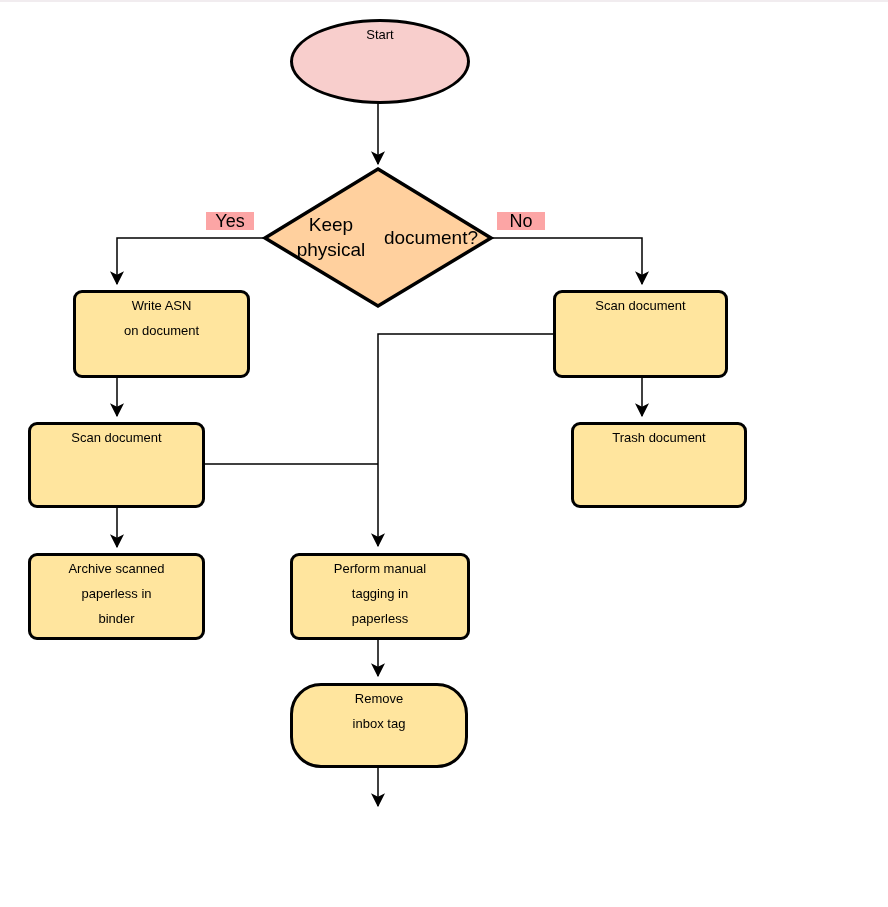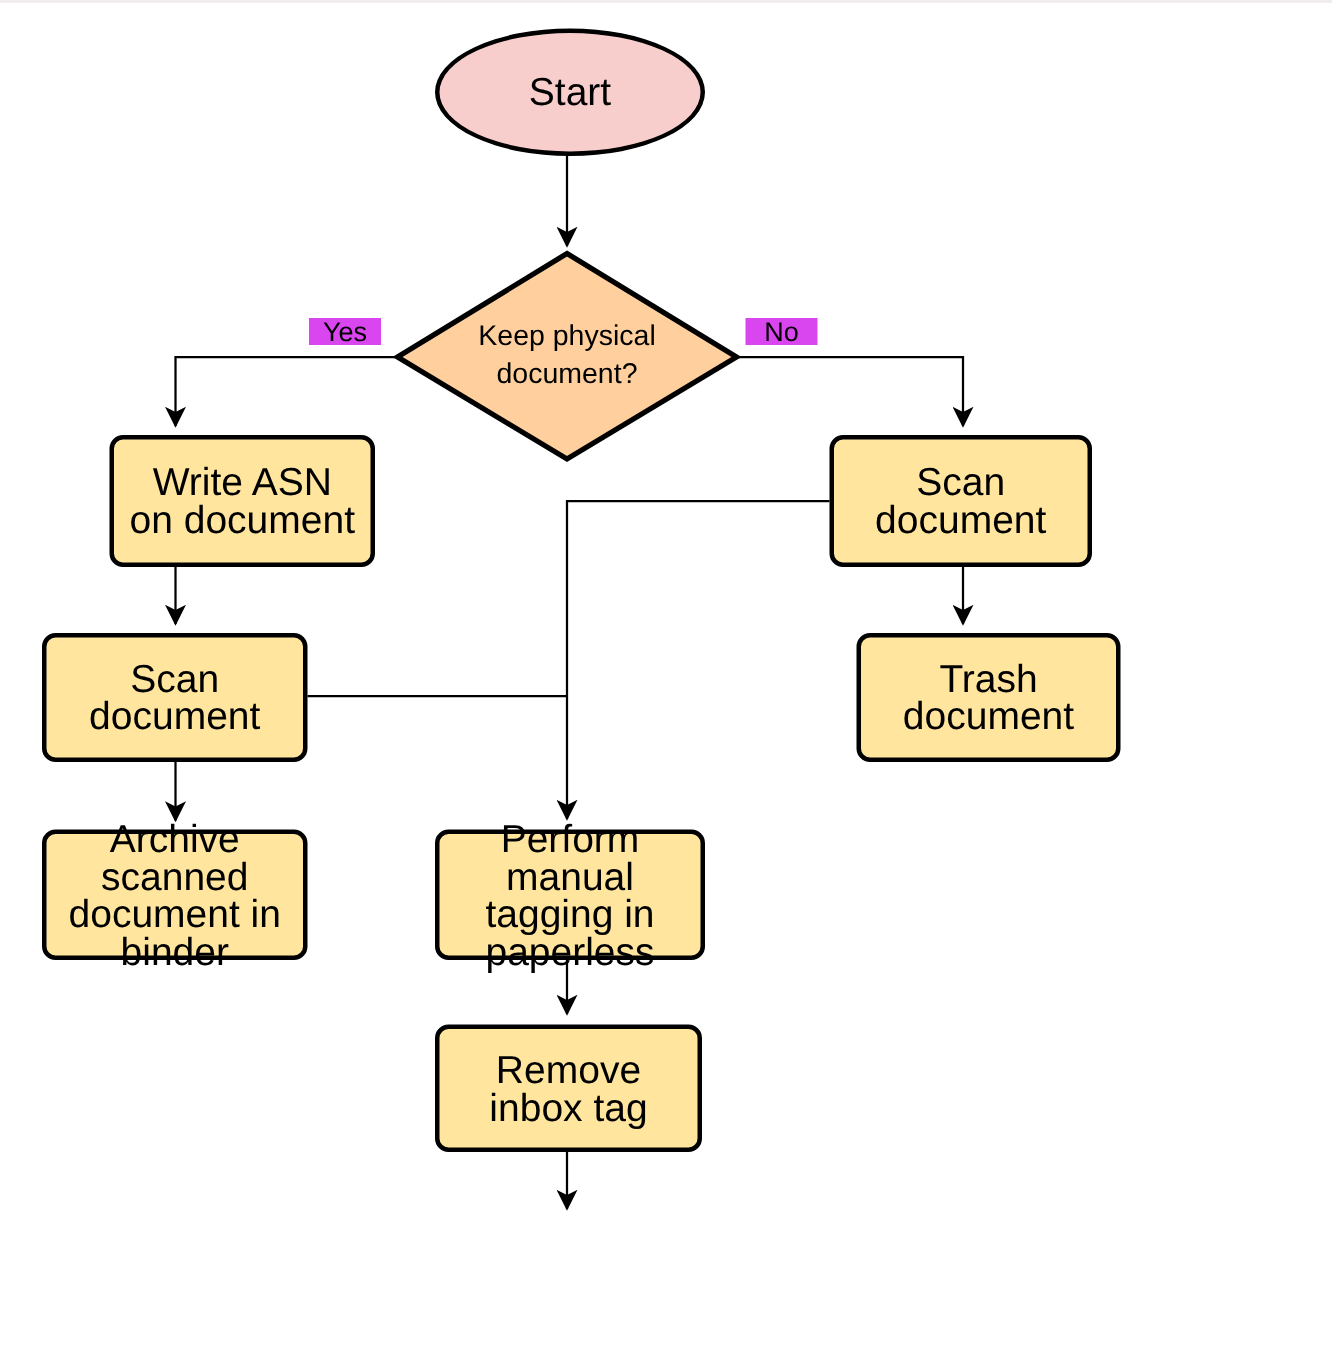--- a/index.html
+++ b/index.html
@@ -9,47 +9,47 @@
     background:#ffffff;
     font-family:"Liberation Sans", sans-serif;
     color:#000000;
     overflow:hidden;
   }
   svg.edge-layer { position:absolute; left:0; top:0; width:888px; height:907px; }
   .node {
     position:absolute;
     box-sizing:border-box;
     display:flex; flex-direction:column;
-    align-items:center; justify-content:center;
+    align-items:center; justify-content:flex-start;
     text-align:center;
-    font-size:26px; line-height:25px;
+    font-size:13px; line-height:25px;
   }
   .process {
     background:#ffe59e;
     border:3px solid #000000;
     border-radius:9px;
   }
   .terminal {
     background:#f8cecc;
     border:3.5px solid #000000;
     border-radius:50%;
   }
   .decision-label {
     position:absolute;
-    display:flex; flex-direction:column;
+    display:flex; flex-direction:row;
     align-items:center; justify-content:center;
     text-align:center;
     font-size:19px; line-height:25px;
     background:transparent;
   }
   .edge-label {
     position:absolute;
     font-size:18px; line-height:18px;
     text-align:center;
-    background:#d946ef;
+    background:#fca5a5;
     padding:0 2px;
   }
   .note {
     position:absolute;
     font-style:italic;
     font-size:19px; line-height:27px;
     text-align:left;
   }
   .bottom-rule {
     position:absolute;
@@ -99,39 +99,39 @@
     <span>Write ASN</span>
     <span>on document</span>
   </div>
 
   <div class="node process" style="left:28px; top:422px; width:177px; height:86px;">
     <span>Scan document</span>
   </div>
 
   <div class="node process" style="left:28px; top:553px; width:177px; height:87px;">
     <span>Archive scanned</span>
-    <span>document in</span>
+    <span>paperless in</span>
     <span>binder</span>
   </div>
 
   <div class="node process" style="left:553px; top:290px; width:175px; height:88px;">
     <span>Scan document</span>
   </div>
 
   <div class="node process" style="left:571px; top:422px; width:176px; height:86px;">
     <span>Trash document</span>
   </div>
 
   <div class="node process" style="left:290px; top:553px; width:180px; height:87px;">
     <span>Perform manual</span>
     <span>tagging in</span>
     <span>paperless</span>
   </div>
 
 
-  <div class="node process" style="left:290px; top:683px; width:178px; height:85px;">
+  <div class="node process" style="left:290px; top:683px; width:178px; height:85px;border-radius:31px;">
     <span>Remove</span>
     <span>inbox tag</span>
   </div>
 
 
   <div class="bottom-rule"></div>
 </div>
 
 </body></html>

